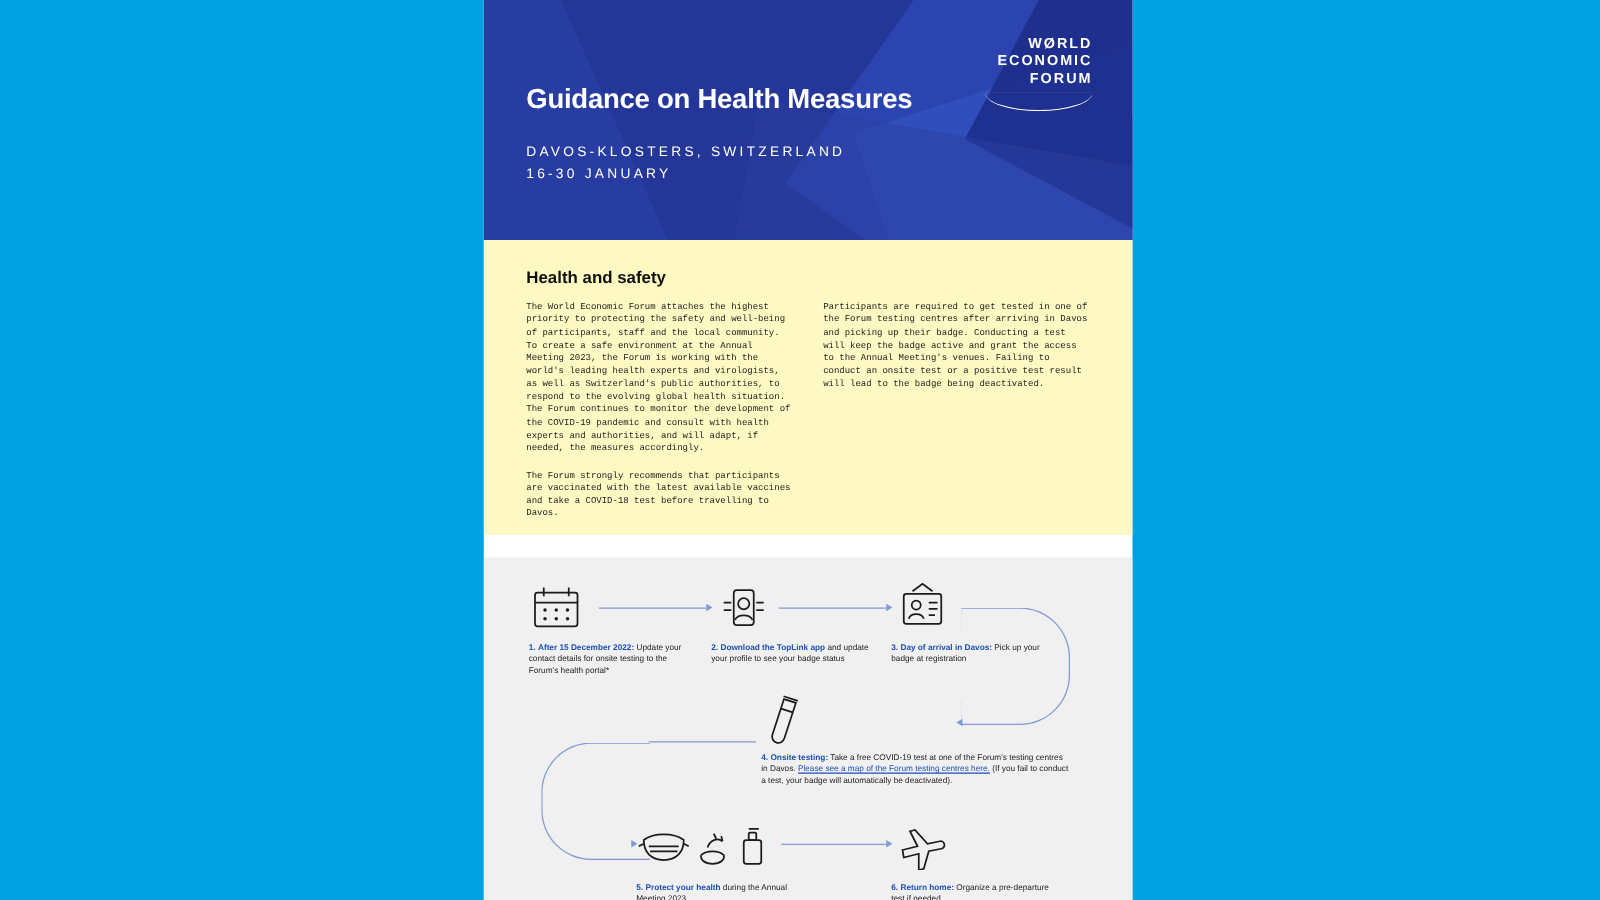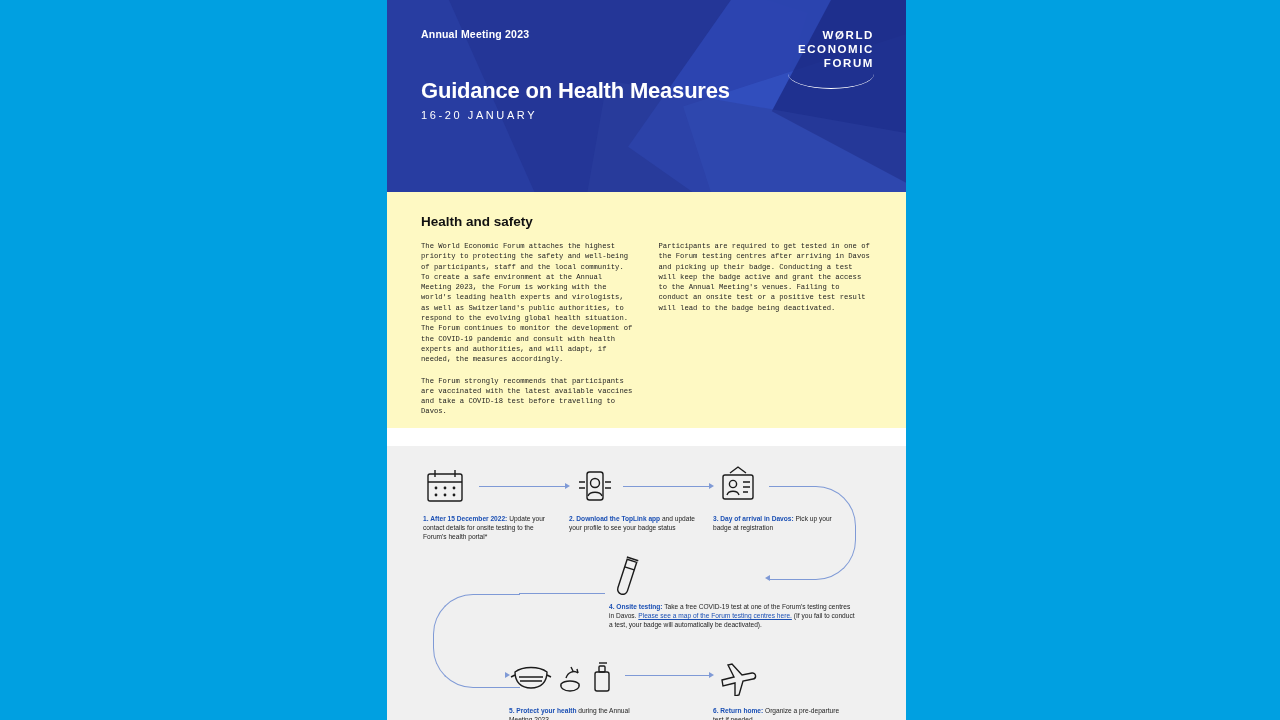--- a/index.html
+++ b/index.html
@@ -244,23 +244,23 @@
       <div class="bgshape b6"></div>
 
       <div class="wef-logo">
         <div class="line">WØRLD</div>
         <div class="line">ECONOMIC</div>
         <div class="line">FORUM</div>
         <div class="wef-swoosh"></div>
       </div>
 
       <div class="banner-content">
-        <div class="eyebrow">Annual Meeting 2023</div>
         <div class="doc-title">Guidance on Health Measures</div>
-        <div class="dates">16-20 JANUARY</div>
+        <div class="loc">DAVOS-KLOSTERS, SWITZERLAND</div>
+        <div class="dates">16-30 JANUARY</div>
       </div>
     </div>
 
     <div class="body-white">
       <div class="section-title">Health and safety</div>
       <div class="cols">
         <div class="col">
           <p>The World Economic Forum attaches the highest priority to protecting the safety and well-being of participants, staff and the local community. To create a safe environment at the Annual Meeting 2023, the Forum is working with the world's leading health experts and virologists, as well as Switzerland's public authorities, to respond to the evolving global health situation. The Forum continues to monitor the development of the COVID-19 pandemic and consult with health experts and authorities, and will adapt, if needed, the measures accordingly.</p>
           <p>The Forum strongly recommends that participants are vaccinated with the latest available vaccines and take a COVID-18 test before travelling to Davos.</p>
         </div>

